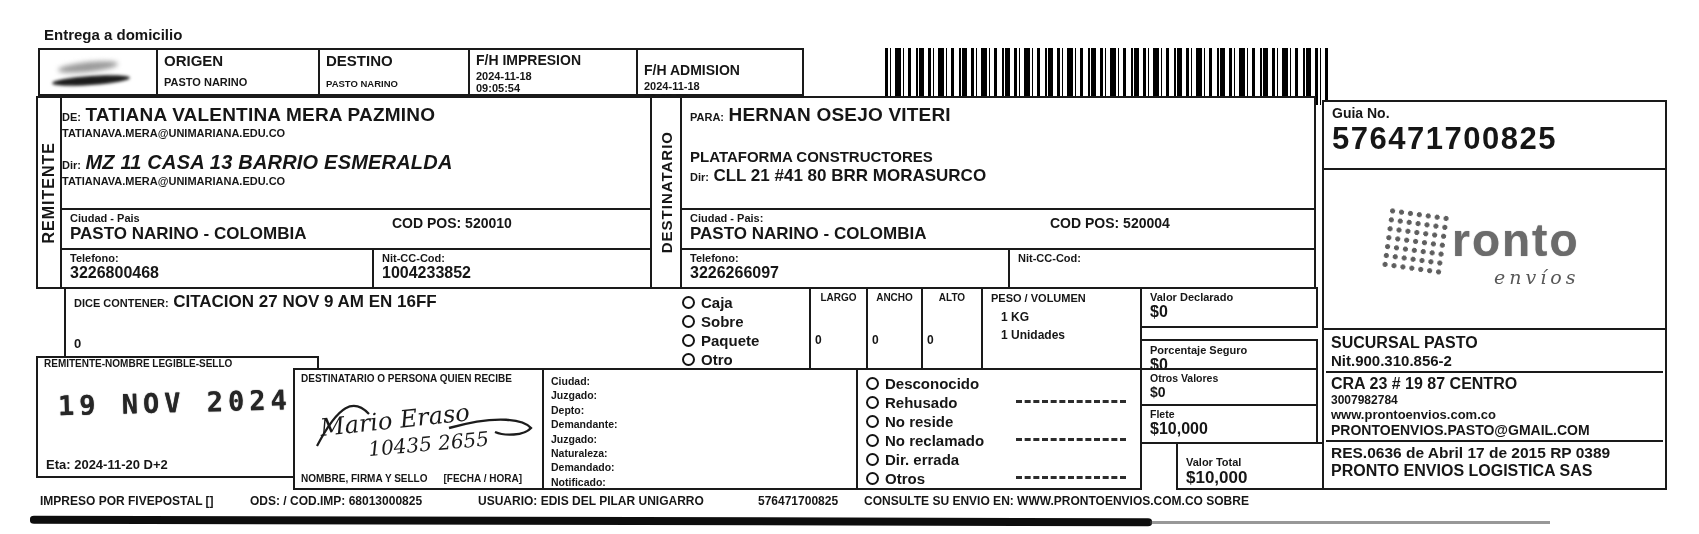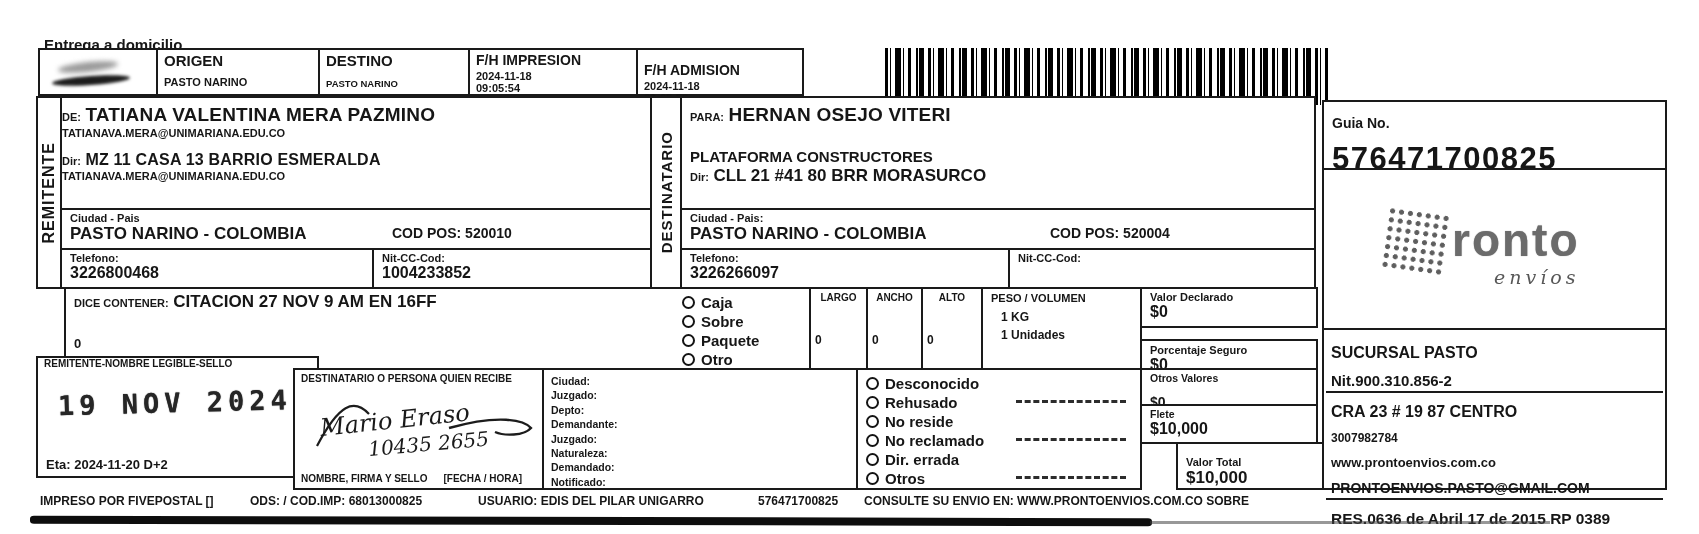--- a/index.html
+++ b/index.html
@@ -1,25 +1,25 @@
 <!DOCTYPE html>
 <html><head>
 <meta charset="utf-8">
 <style>
   html,body{margin:0;padding:0;background:#fff;}
   #doc{position:relative;width:1699px;height:534px;background:#fff;overflow:hidden;
        font-family:"Liberation Sans",sans-serif;color:#161616;}
   .box{position:absolute;border:2px solid #1a1a1a;box-sizing:border-box;background:#fff;}
   .abs{position:absolute;}
-  .b{font-weight:bold;margin-top:10px;}
+  .b{font-weight:bold;}
   .sl{font-size:11px;font-weight:bold;}          
   .xs{font-size:10px;font-weight:bold;}
   .v16{font-size:16px;font-weight:bold;}
   .v17{font-size:17px;font-weight:bold;}
-  .v18{font-size:16px;font-weight:bold;letter-spacing:.2px;}
+  .v18{font-size:20px;font-weight:bold;letter-spacing:.2px;font-style:italic;}
   .v19{font-size:19px;font-weight:bold;letter-spacing:.2px;}
   .vstrip{display:flex;align-items:center;justify-content:center;}
   .vtext{writing-mode:vertical-rl;transform:rotate(180deg);font-weight:bold;letter-spacing:1px;}
   .radio{display:inline-block;width:13px;height:13px;border:2px solid #141414;border-radius:50%;
          box-sizing:border-box;background:#fff;flex:none;}
   .optrow{display:flex;align-items:center;gap:6px;height:19px;font-size:15px;font-weight:bold;}
   .dash{flex:1;max-width:110px;border-bottom:3px dashed #2c2c2c;margin:0 6px 4px auto;height:1px;}
   .legal-line{font-size:10.5px;font-weight:bold;line-height:14.4px;}
   .barcode{position:absolute;left:885px;top:48px;width:443px;height:57px;
     background:repeating-linear-gradient(90deg,#000 0 3px,#fff 3px 5px,#000 5px 6px,#fff 6px 10px,

